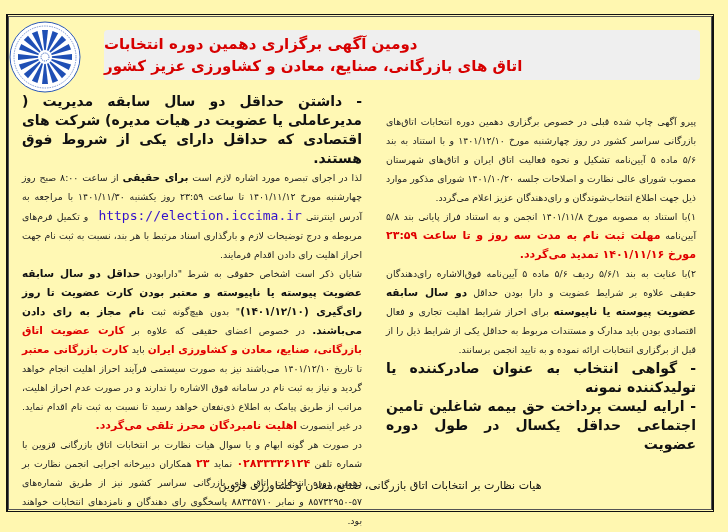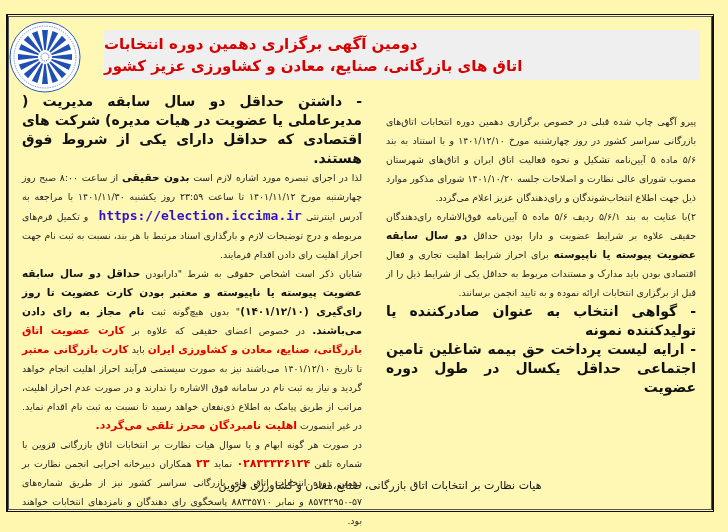--- a/index.html
+++ b/index.html
@@ -36,21 +36,21 @@
     position: absolute; top: 92px; direction: rtl; text-align: justify;
     font-size: 9.4px; line-height: 19px; color: #222;
   }
   .col-right { left: 386px; width: 310px; margin-top: 20px; }
   .col-left { left: 22px; width: 340px; }
   .col p { margin: 0; }
   .b { font-weight: bold; font-size: 10.5px; color: #111; }
   .red { color: #e00000; font-weight: bold; font-size: 10.5px; }
   .redbig { color: #e00000; font-weight: bold; font-size: 11px; }
   .url {
-    font-family: "DejaVu Sans Mono", monospace; font-weight: bold;
+    font-family: "DejaVu Sans Mono", monospace; font-weight: normal;
     color: #3311cc; font-size: 13px; direction: ltr; unicode-bidi: embed; margin-left: 6px;
   }
   .bullet { font-weight: bold; font-size: 14px; color: #111; }
   .footer {
     position: absolute; left: 100px; top: 479px; width: 560px;
     direction: rtl; text-align: center; font-weight: normal;
     font-size: 11px; line-height: 14px; color: #111;
   }
 </style>
 </head>
@@ -84,33 +84,37 @@
 </svg>
 
 <div class="title-box">
   <div>دومین آگهی برگزاری دهمین دوره انتخابات</div>
   <div>اتاق های بازرگانی، صنایع، معادن و کشاورزی عزیز کشور</div>
 </div>
 
 <div class="col col-right">
   <p>پیرو آگهی چاپ شده قبلی در خصوص برگزاری دهمین دوره انتخابات اتاق‌های بازرگانی سراسر کشور در روز چهارشنبه مورخ ۱۴۰۱/۱۲/۱۰ و با استناد به بند ۵/۶ ماده ۵ آیین‌نامه تشکیل و نحوه فعالیت اتاق ایران و اتاق‌های شهرستان مصوب شورای عالی نظارت و اصلاحات جلسه ۱۴۰۱/۱۰/۲۰ شورای مذکور موارد ذیل جهت اطلاع انتخاب‌شوندگان و رای‌دهندگان عزیز اعلام می‌گردد.</p>
   <p>
+    <span>۱)با استناد به مصوبه مورخ ۱۴۰۱/۱۱/۸ انجمن و به استناد فراز پایانی بند ۵/۸ آیین‌نامه</span>
+    <span class="redbig">مهلت ثبت نام به مدت سه روز و تا ساعت ۲۳:۵۹ مورخ ۱۴۰۱/۱۱/۱۶ تمدید می‌گردد.</span>
+  </p>
+  <p>
     <span>۲)با عنایت به بند ۵/۶/۱ ردیف ۵/۶ ماده ۵ آیین‌نامه فوق‌الاشاره رای‌دهندگان حقیقی علاوه بر شرایط عضویت و دارا بودن حداقل</span>
     <span class="b">دو سال سابقه عضویت پیوسته یا ناپیوسته</span>
     <span>برای احراز شرایط اهلیت تجاری و فعال اقتصادی بودن باید مدارک و مستندات مربوط به حداقل یکی از شرایط ذیل را از قبل از برگزاری انتخابات ارائه نموده و به تایید انجمن برسانند.</span>
   </p>
   <p class="bullet">- گواهی انتخاب به عنوان صادرکننده یا تولیدکننده نمونه</p>
   <p class="bullet">- ارایه لیست پرداخت حق بیمه شاغلین تامین اجتماعی حداقل یکسال در طول دوره عضویت</p>
 </div>
 
 <div class="col col-left">
   <p class="bullet">- داشتن حداقل دو سال سابقه مدیریت ( مدیرعاملی یا عضویت در هیات مدیره) شرکت های اقتصادی که حداقل دارای یکی از شروط فوق هستند.</p>
   <p>
     <span>لذا در اجرای تبصره مورد اشاره لازم است</span>
-    <span class="b">بدون حقیقی</span>
+    <span class="b">برای حقیقی</span>
     <span>از ساعت ۸:۰۰ صبح روز چهارشنبه مورخ ۱۴۰۱/۱۱/۱۲ تا ساعت ۲۳:۵۹ روز یکشنبه ۱۴۰۱/۱۱/۳۰ با مراجعه به آدرس اینترنتی</span>
     <span class="url">https://election.iccima.ir</span>
     <span>و تکمیل فرم‌های مربوطه و درج توضیحات لازم و بارگذاری اسناد مرتبط با هر بند، نسبت به ثبت نام جهت احراز اهلیت رای دادن اقدام فرمایند.</span>
   </p>
   <p>
     <span>شایان ذکر است اشخاص حقوقی به شرط "دارابودن</span>
     <span class="b">حداقل دو سال سابقه عضویت پیوسته یا ناپیوسته و معتبر بودن کارت عضویت تا روز رای‌گیری (۱۴۰۱/۱۲/۱۰)</span><span>" بدون هیچ‌گونه ثبت</span>
     <span class="b">نام مجاز به رای دادن می‌باشند.</span>
     <span>در خصوص اعضای حقیقی که علاوه بر</span>
     <span class="red">کارت عضویت اتاق بازرگانی، صنایع، معادن و کشاورزی ایران</span>

